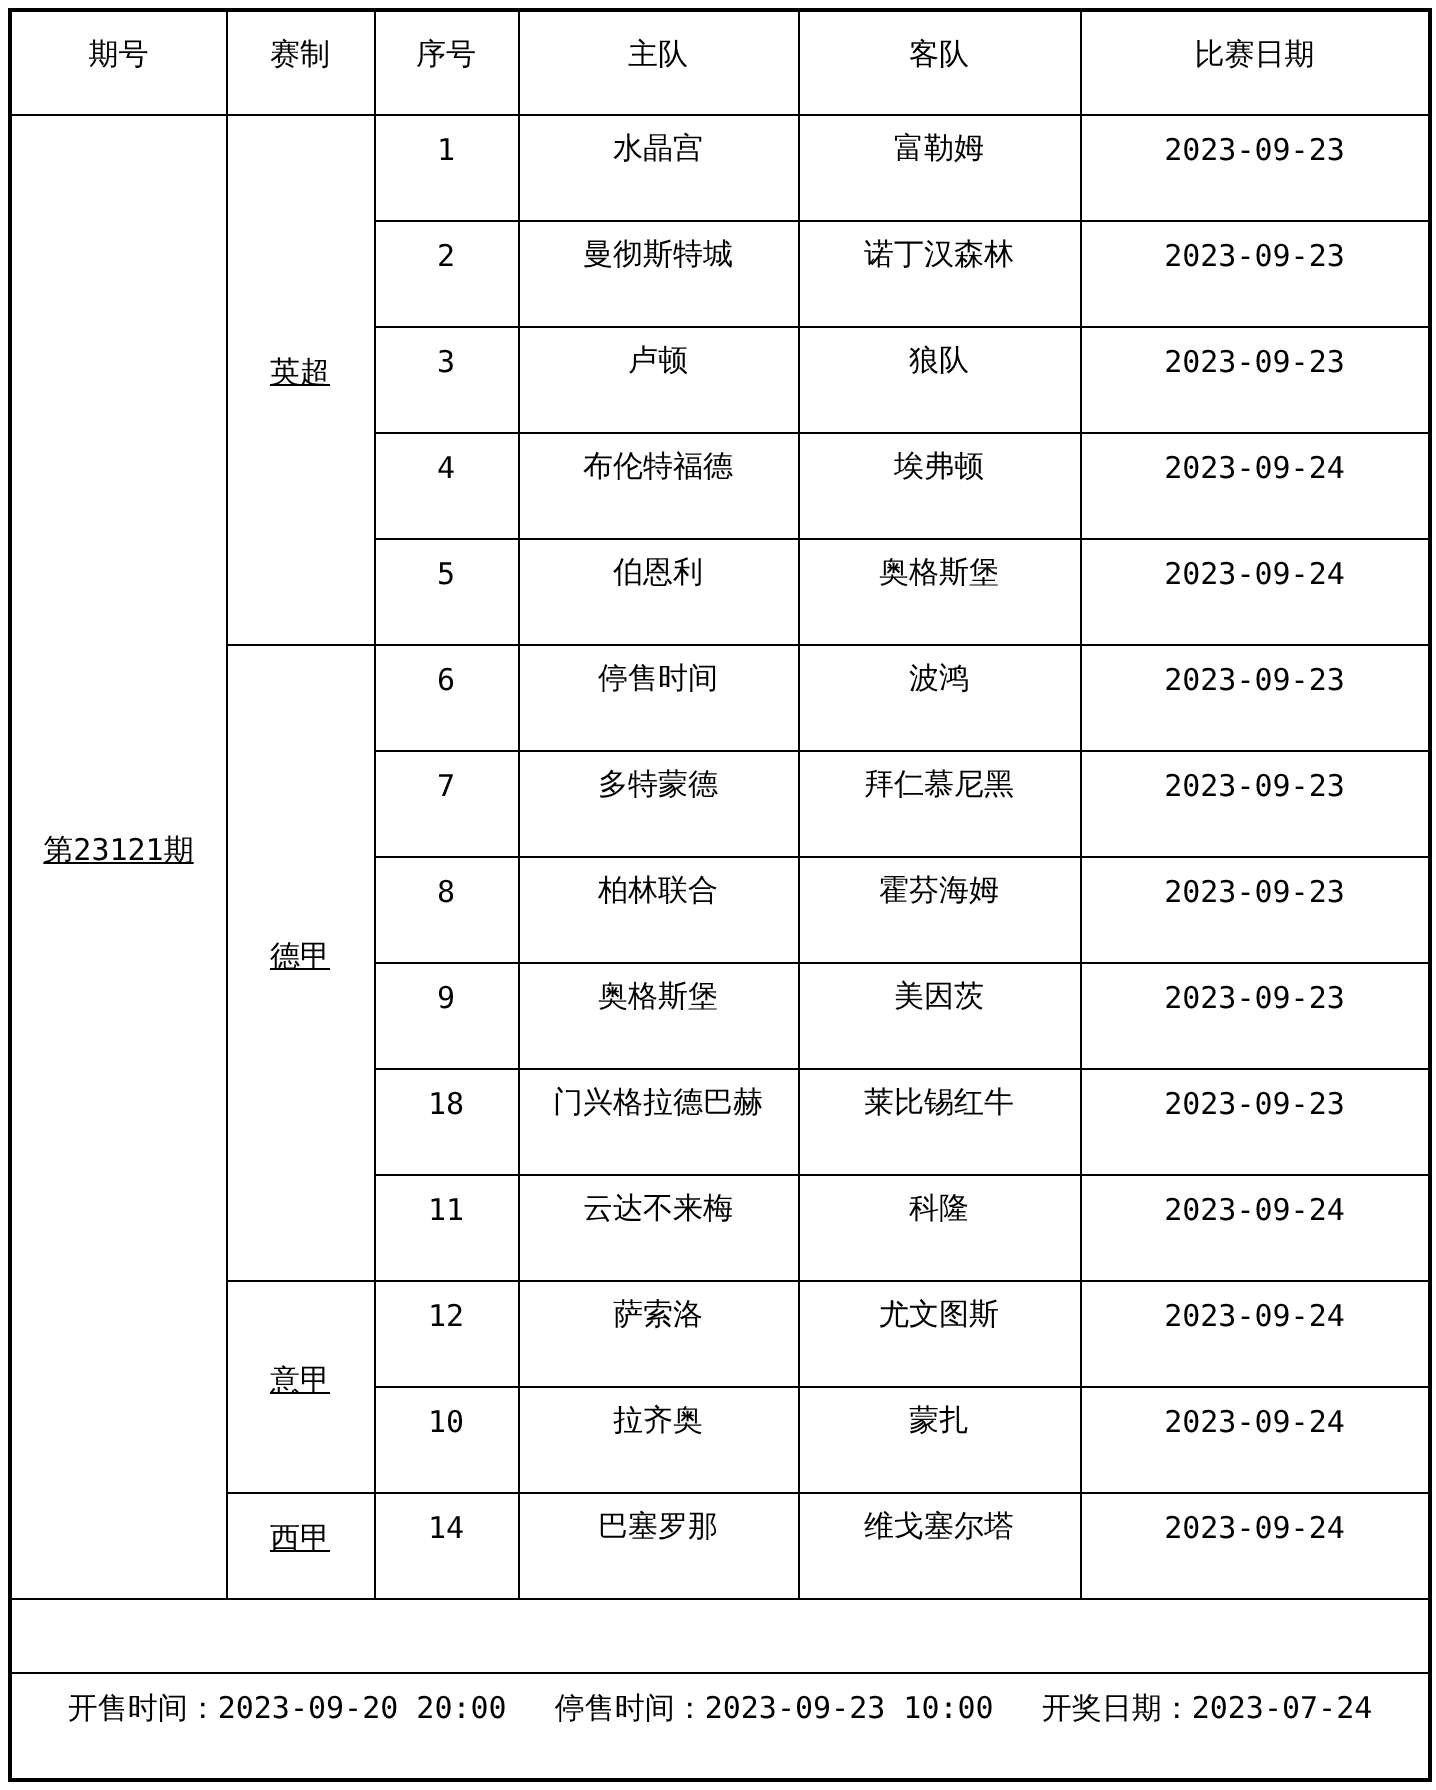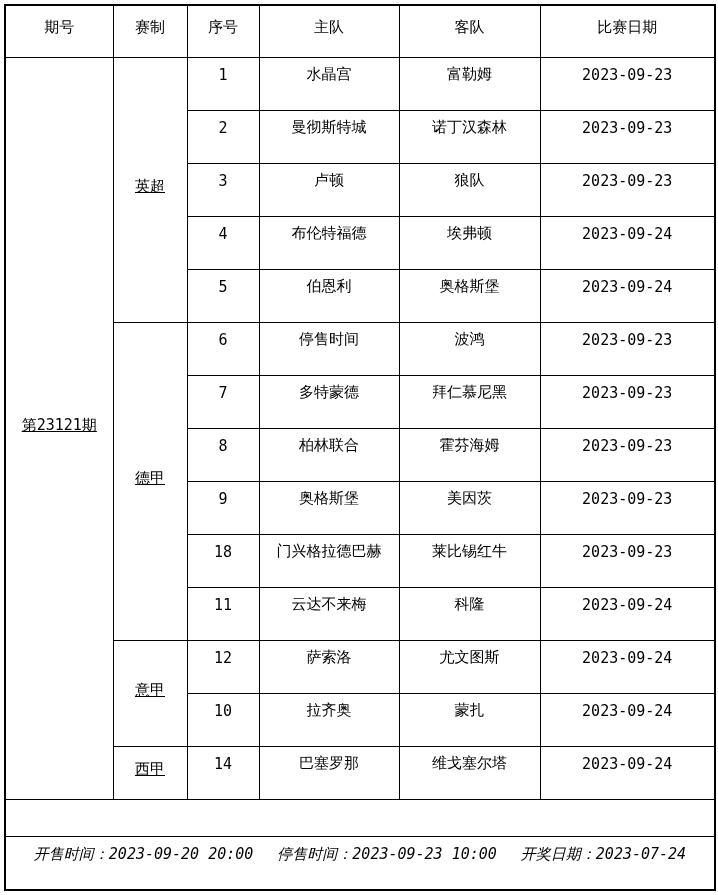--- a/index.html
+++ b/index.html
@@ -48,21 +48,20 @@
   td.period-cell, td.league-cell { padding: 0 0 6px 0; text-decoration: underline; }
   tr.spacer-row { height: 37px; }
   tr.footer-row { height: 54px; }
   tr.footer-row td { padding: 0 0 16px 0; }
   .footer-line {
     display: flex;
     justify-content: center;
     align-items: center;
     gap: 24px;
     font-size: 15px;
-    font-style: italic;
   }
 </style>
 </head>
 <body>
 
 <div class="page">
   <table class="schedule">
     <colgroup>
       <col style="width:108px">
       <col style="width:74px">

